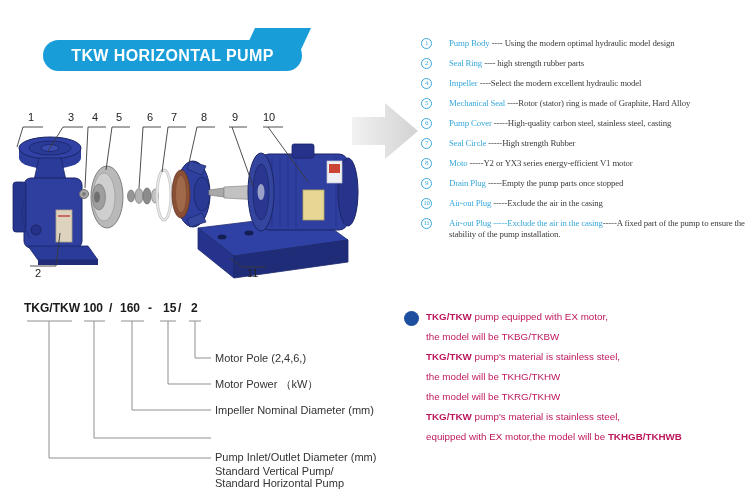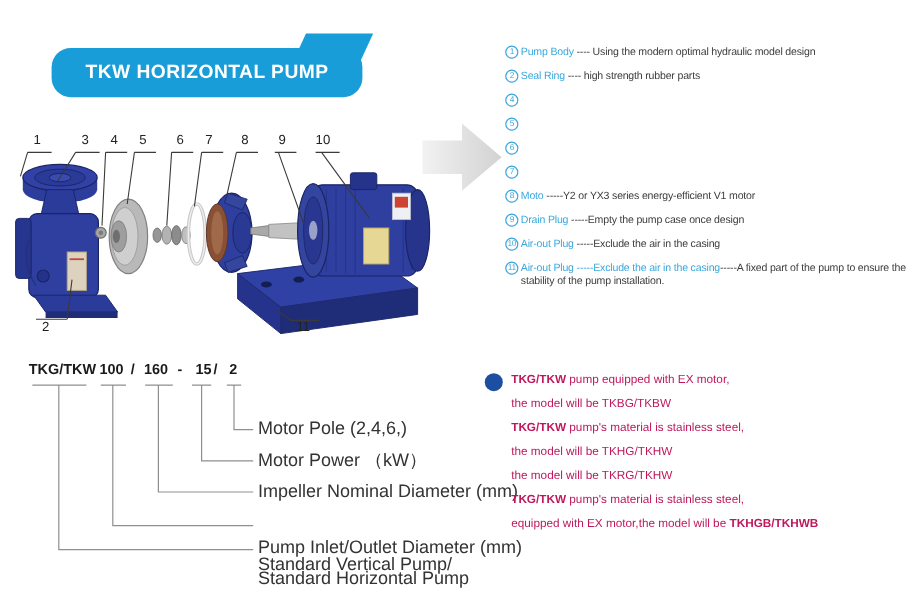--- a/index.html
+++ b/index.html
@@ -1,52 +1,52 @@
 <!DOCTYPE html>
 <html><head>
 <meta charset="utf-8">
 <style>
   html,body{margin:0;padding:0;background:#ffffff;}
   .page{position:relative;width:756px;height:500px;background:#ffffff;overflow:hidden;
         font-family:"Liberation Sans", sans-serif;}
 
   
   .ribbon-svg{position:absolute;left:0;top:0;width:360px;height:90px;}
-  .banner-pill{position:absolute;left:43px;top:40px;width:259px;height:41px;
+  .banner-pill{position:absolute;left:43px;top:40px;width:259px;height:31px;
        background:#189dd9;border-radius:16px;display:flex;align-items:center;justify-content:center;}
   .banner-pill span{color:#ffffff;font-weight:bold;font-size:16px;letter-spacing:.4px;}
 
   
   .diagram-svg{position:absolute;left:0;top:0;width:430px;height:300px;}
   .dnum{position:absolute;font-size:11px;color:#222;font-weight:normal;}
   .dnum-0{left:28px;top:111px;}  .dnum-1{left:68px;top:111px;}
   .dnum-2{left:92px;top:111px;}  .dnum-3{left:116px;top:111px;}
   .dnum-4{left:147px;top:111px;} .dnum-5{left:171px;top:111px;}
   .dnum-6{left:201px;top:111px;} .dnum-7{left:232px;top:111px;}
   .dnum-8{left:263px;top:111px;} .dnum-9{left:35px;top:267px;}
   .dnum-10{left:247px;top:267px;}
 
   
   #parts-list{position:absolute;left:421px;top:38px;width:334px;margin:0;padding:0;list-style:none;}
-  .pitem{display:flex;gap:2px;margin-bottom:9px;font-size:8.8px;letter-spacing:-0.15px;
-         line-height:11px;color:#3c3c3c;}
+  .pitem{display:flex;gap:17px;margin-bottom:9px;font-size:8.8px;letter-spacing:-0.15px;
+         line-height:11px;color:#3c3c3c;font-family:Liberation Serif, serif;}
   .pcirc{flex:0 0 auto;width:11px;height:11px;box-sizing:border-box;border:1px solid #3aa8dc;
          border-radius:50%;font-size:7px;line-height:9.5px;text-align:center;color:#3aa8dc;
          letter-spacing:-0.3px;}
   .ptext{white-space:pre-wrap;}
   .pname{color:#3aa8dc;}
   .pdesc{color:#3c3c3c;}
 
   
   #model-line{position:absolute;left:0;top:301px;width:260px;height:16px;}
   .mseg{position:absolute;font-size:12px;font-weight:bold;color:#1a1a1a;top:0;}
   .mseg-0{left:24px;} .mseg-1{left:83px;} .mseg-2{left:109px;} .mseg-3{left:120px;}
   .mseg-4{left:148px;} .mseg-5{left:163px;} .mseg-6{left:178px;} .mseg-7{left:191px;}
   .breakdown-svg{position:absolute;left:0;top:0;width:360px;height:500px;}
-  .blabel{position:absolute;left:215px;font-size:15px;color:#333;line-height:12px;white-space:pre-line;}
+  .blabel{position:absolute;left:215px;font-size:11px;color:#333;line-height:12px;white-space:pre-line;}
   .blabel-0{top:352px;} .blabel-1{top:378px;} .blabel-2{top:404px;}
   .blabel-3{top:451px;} .blabel-4{top:452px;margin-top:13px;}
 
   
   .note-dot{position:absolute;left:404px;top:311px;width:15px;height:15px;border-radius:50%;
             background:#1d4fa1;}
   #notes{position:absolute;left:426px;top:311px;width:325px;color:#be185d;}
   .br-line{font-size:9.8px;line-height:12px;margin-bottom:8px;white-space:pre-wrap;}
   .br-line .bold{font-weight:bold;}
 </style>
@@ -186,37 +186,41 @@
       <li class="pitem">
         <span class="pcirc">1</span>
         <span class="ptext"><span class="pname">Pump Body</span><span class="pdesc"> ---- Using the modern optimal hydraulic model design</span></span>
       </li>
       <li class="pitem">
         <span class="pcirc">2</span>
         <span class="ptext"><span class="pname">Seal Ring</span><span class="pdesc"> ---- high strength rubber parts</span></span>
       </li>
       <li class="pitem">
         <span class="pcirc">4</span>
+        <span class="ptext"><span class="pname">Impeller</span><span class="pdesc"> ----Select the modern excellent hydraulic model</span></span>
       </li>
       <li class="pitem">
         <span class="pcirc">5</span>
+        <span class="ptext"><span class="pname">Mechanical Seal</span><span class="pdesc"> ----Rotor (stator) ring is made of Graphite, Hard Alloy</span></span>
       </li>
       <li class="pitem">
         <span class="pcirc">6</span>
+        <span class="ptext"><span class="pname">Pump Cover</span><span class="pdesc"> -----High-quality carbon steel, stainless steel, casting</span></span>
       </li>
       <li class="pitem">
         <span class="pcirc">7</span>
+        <span class="ptext"><span class="pname">Seal Circle</span><span class="pdesc"> -----High strength Rubber</span></span>
       </li>
       <li class="pitem">
         <span class="pcirc">8</span>
         <span class="ptext"><span class="pname">Moto</span><span class="pdesc"> -----Y2 or YX3 series energy-efficient V1 motor</span></span>
       </li>
       <li class="pitem">
         <span class="pcirc">9</span>
-        <span class="ptext"><span class="pname">Drain Plug</span><span class="pdesc"> -----Empty the pump case once design</span></span>
+        <span class="ptext"><span class="pname">Drain Plug</span><span class="pdesc"> -----Empty the pump parts once stopped</span></span>
       </li>
       <li class="pitem">
         <span class="pcirc">10</span>
         <span class="ptext"><span class="pname">Air-out Plug</span><span class="pdesc"> -----Exclude the air in the casing</span></span>
       </li>
       <li class="pitem">
         <span class="pcirc">11</span>
         <span class="ptext"><span class="pname">Air-out Plug -----Exclude the air in the casing</span><span class="pdesc">-----A fixed part of the pump to ensure the stability of the pump installation.</span></span>
       </li>
     </ul>

